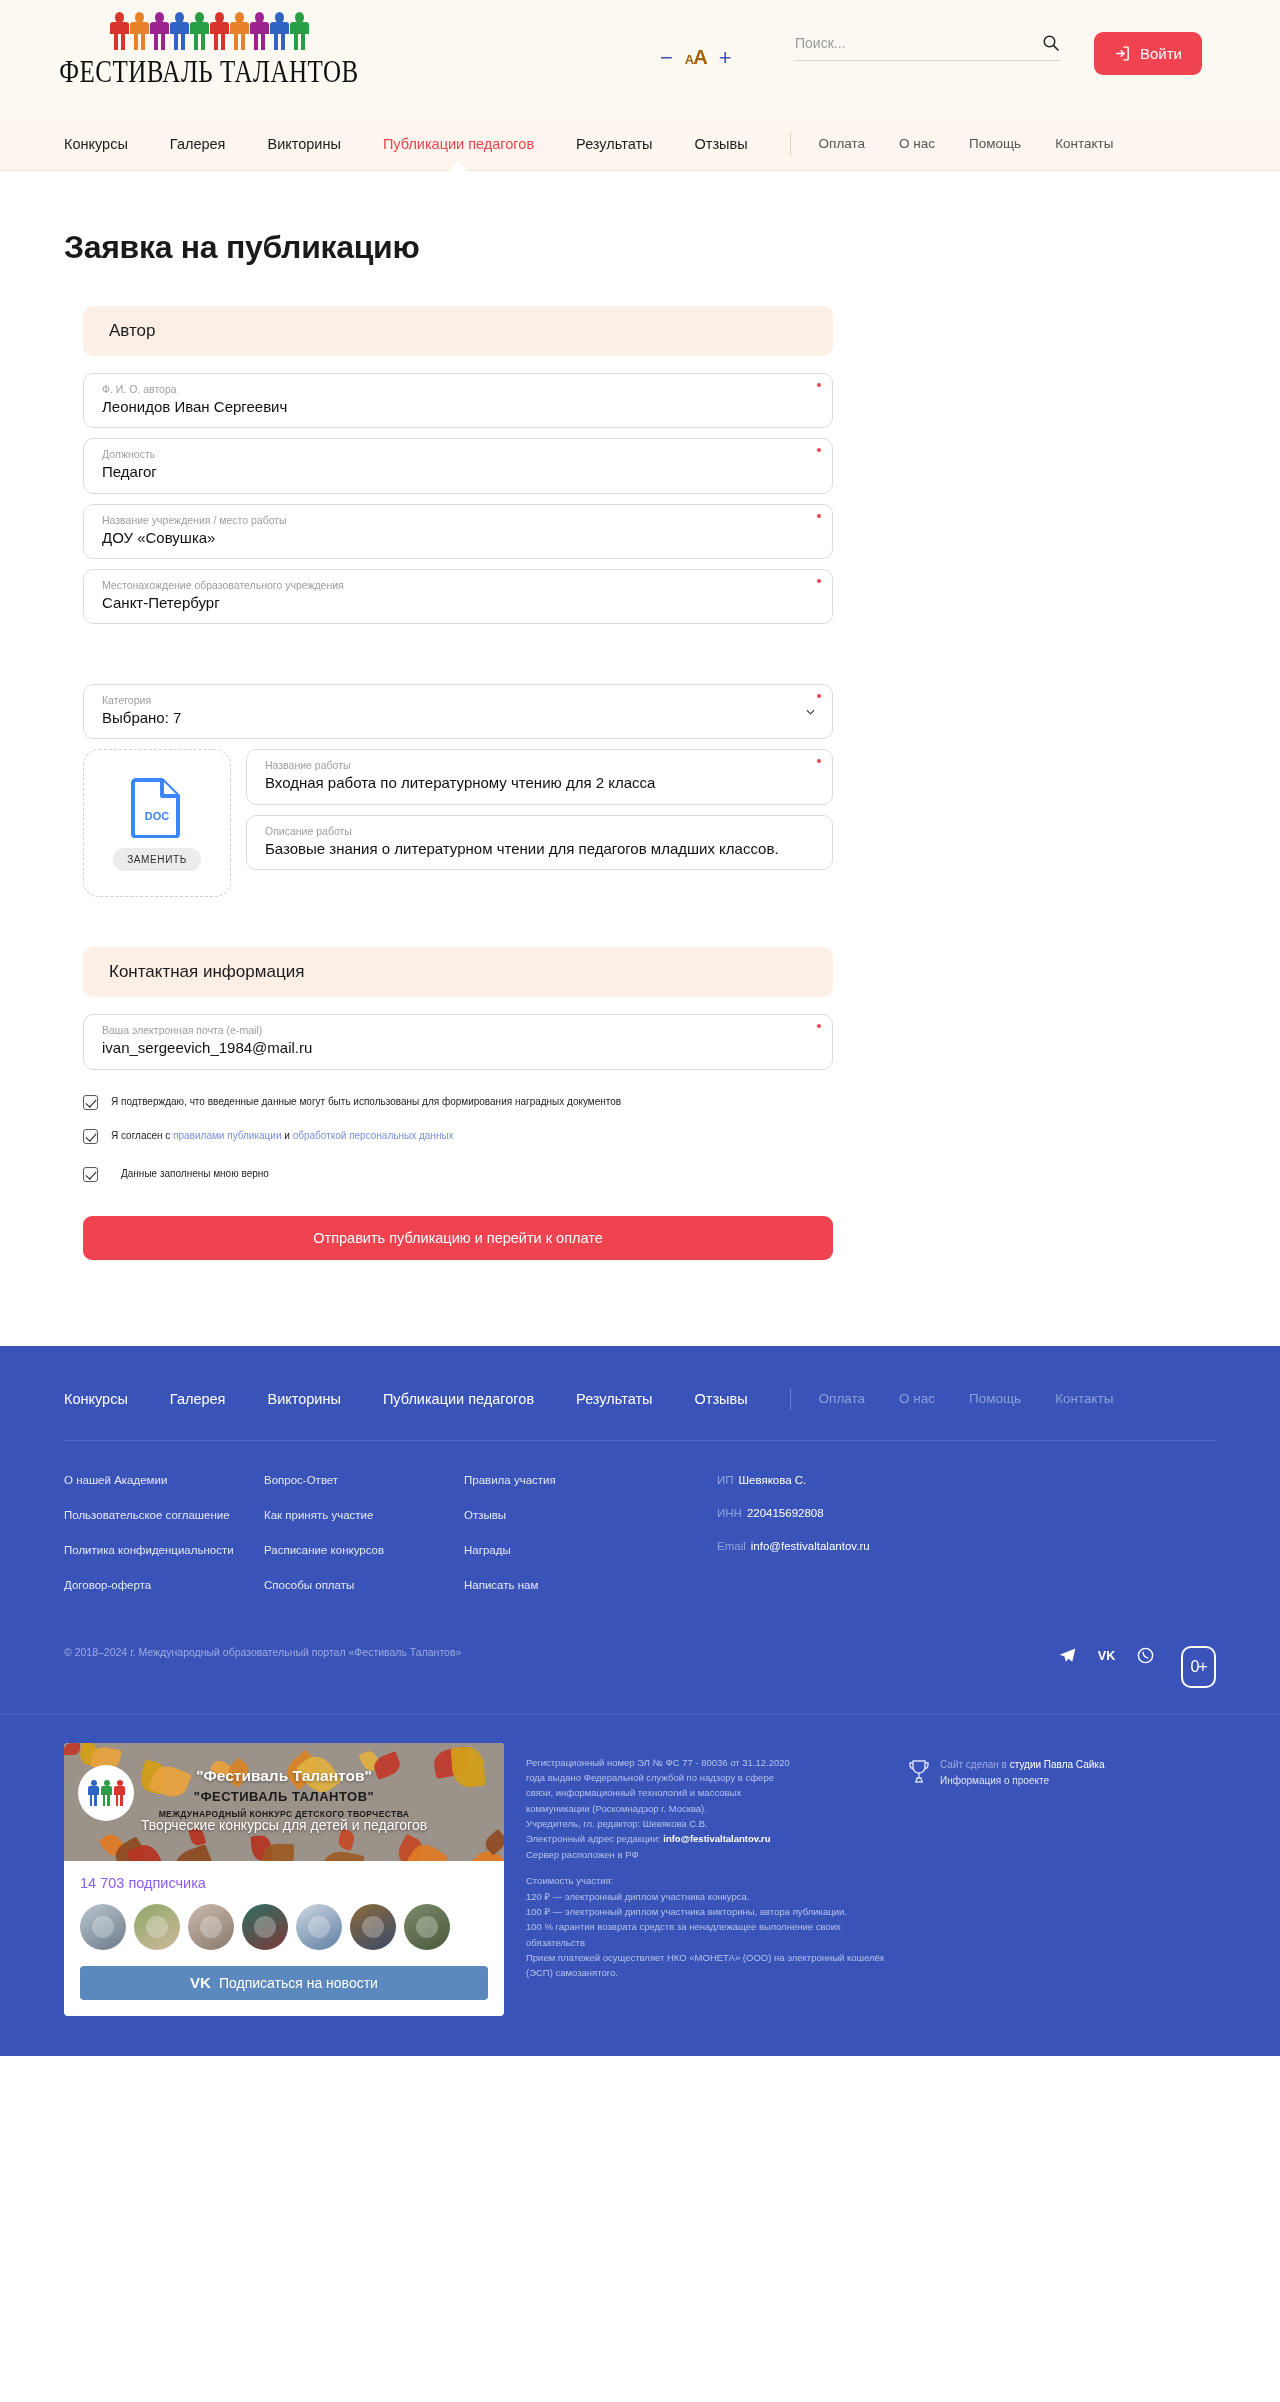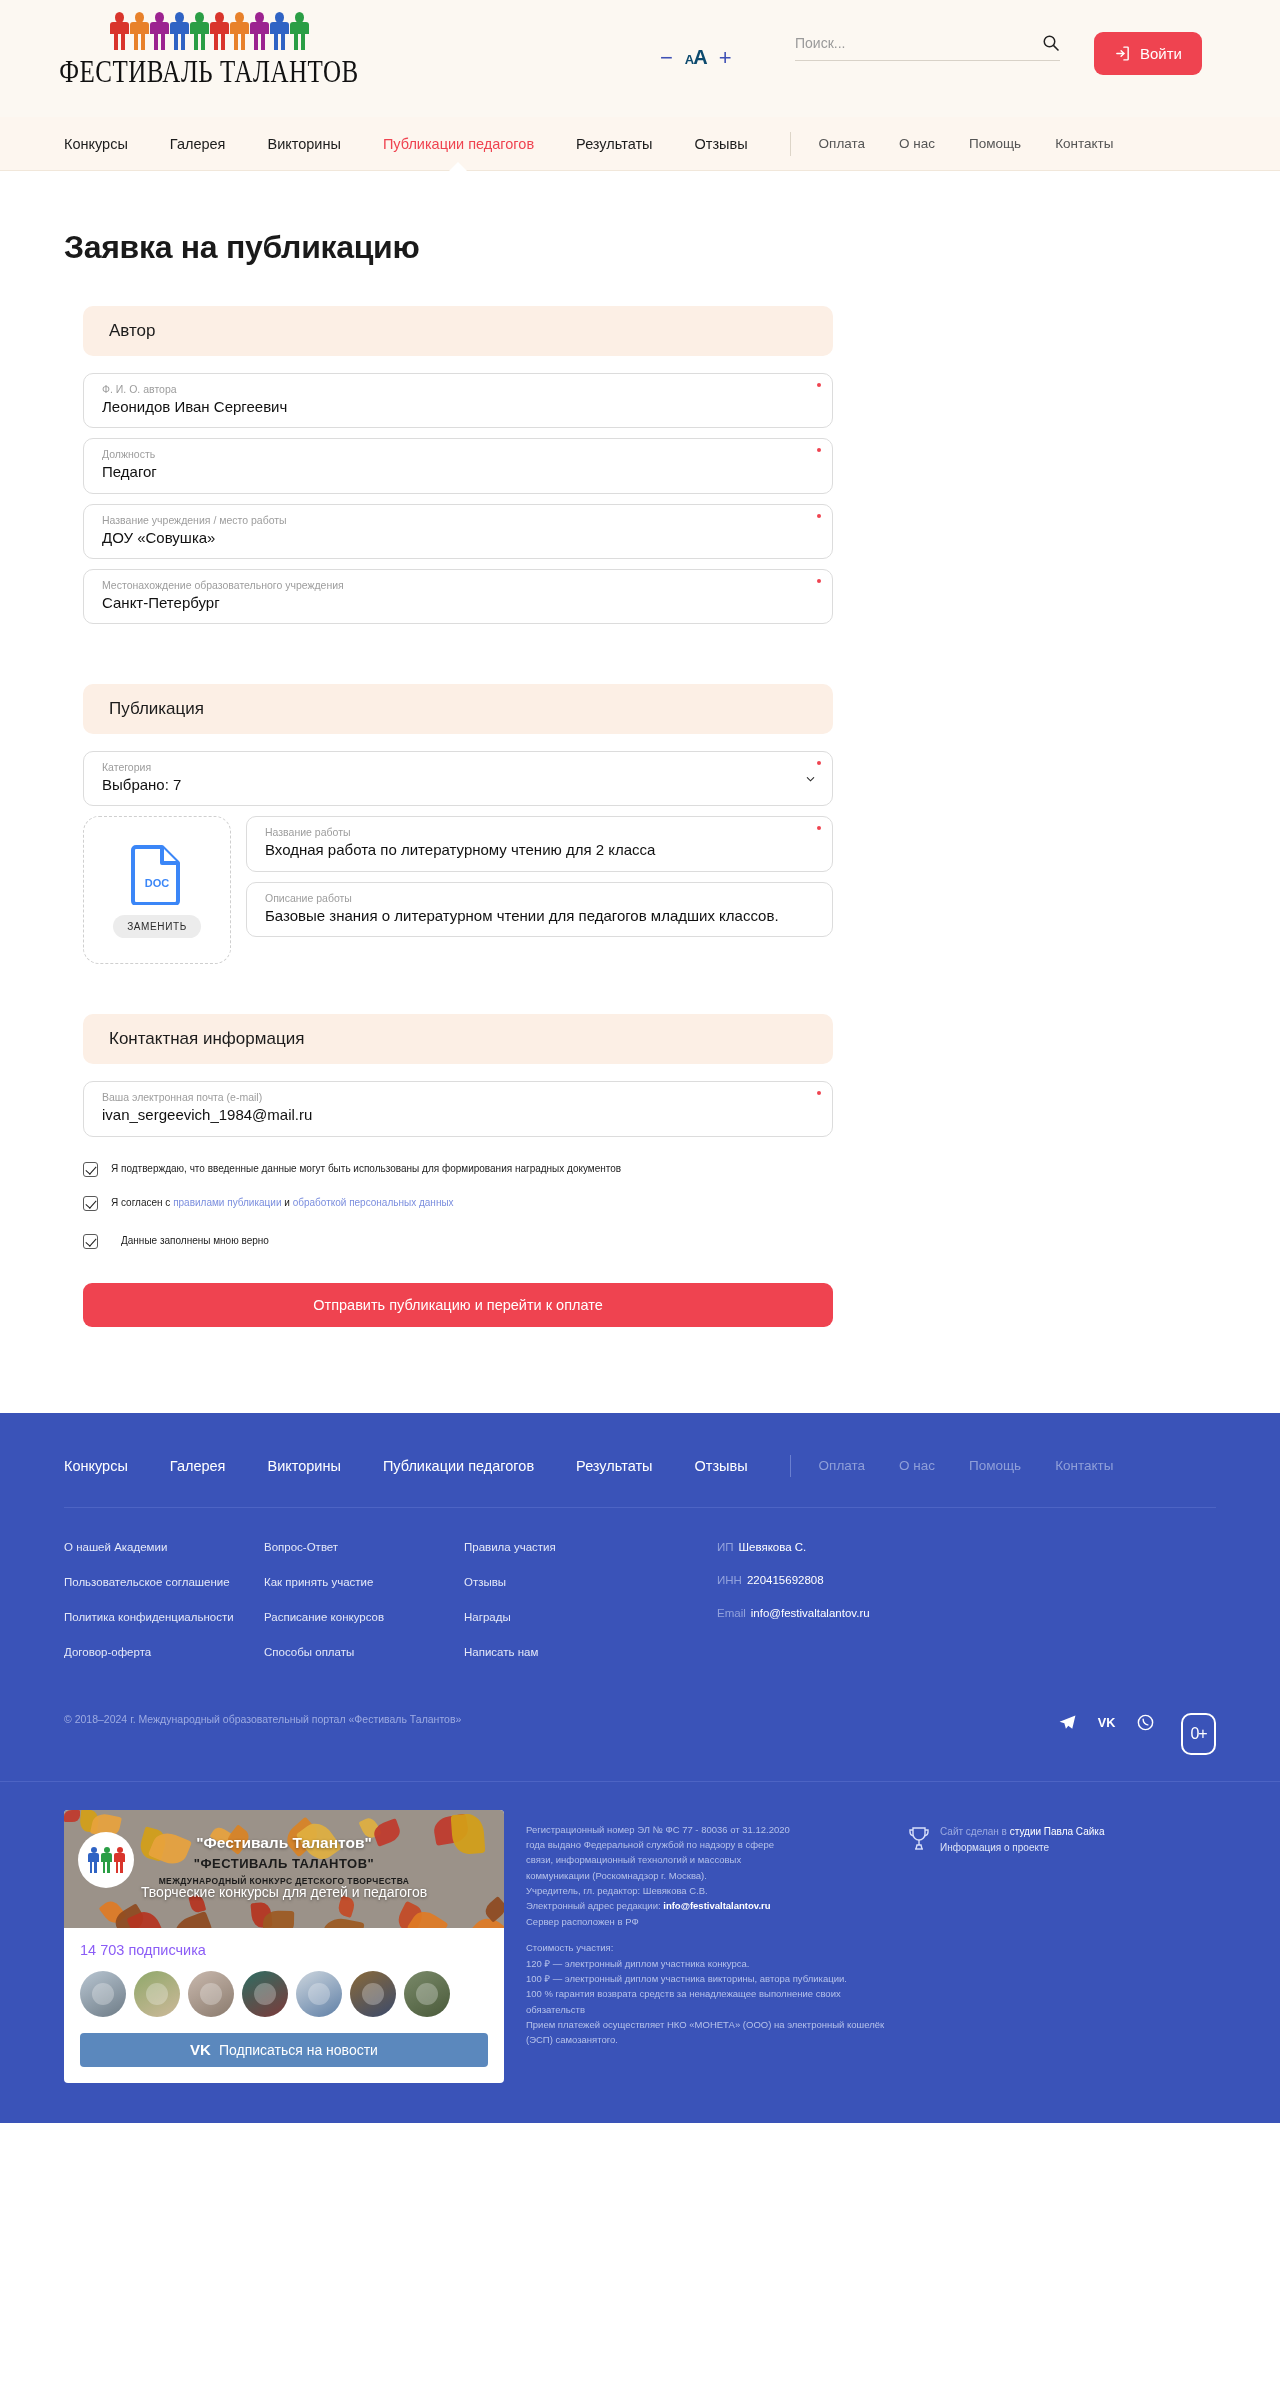--- a/index.html
+++ b/index.html
@@ -55,21 +55,21 @@
     transform: scaleY(1.25);
     transform-origin: center top;
   }
 
   .fontsize-ctl {
     position: absolute;
     left: 660px; top: 46px;
     display: flex; align-items: center; gap: 12px;
   }
   .fs-minus, .fs-plus { color: #3f51b5; font-size: 22px; line-height: 1; cursor: pointer; user-select: none; }
-  .fs-aa { color: #0c4a6e; font-weight: 600; letter-spacing: -1px; }
+  .fs-aa { color: #a16207; font-weight: 600; letter-spacing: -1px; }
   .fs-aa .small { font-size: 13px; }
   .fs-aa .big { font-size: 20px; }
 
   .search-box {
     position: absolute;
     left: 795px; top: 34px;
     width: 265px;
     border-bottom: 1px solid #d8d2c8;
     display: flex; align-items: center; justify-content: space-between;
     padding-bottom: 8px;
@@ -525,21 +525,20 @@
       <div class="section-head">Автор</div>
       <div id="author-fields">
           <div class="field"><span class="req-dot"></span><span class="flabel">Ф. И. О. автора</span><span class="fvalue">Леонидов Иван Сергеевич</span></div>
           <div class="field"><span class="req-dot"></span><span class="flabel">Должность</span><span class="fvalue">Педагог</span></div>
           <div class="field"><span class="req-dot"></span><span class="flabel">Название учреждения / место работы</span><span class="fvalue">ДОУ «Совушка»</span></div>
           <div class="field"><span class="req-dot"></span><span class="flabel">Местонахождение образовательного учреждения</span><span class="fvalue">Санкт-Петербург</span></div>
         </div>
 
       <div class="gap-lg"></div>
 
-      <div class="section-head">Публикация</div>
 
       <div class="field">
         <span class="req-dot"></span>
         <span class="flabel">Категория</span>
         <span class="fvalue">Выбрано: 7</span>
         <svg class="select-caret" viewBox="0 0 24 24" fill="none" stroke="#2b2b2b" stroke-width="2.4" stroke-linecap="round">
             <polyline points="5,9 12,16 19,9"></polyline>
           </svg>
       </div>
 

